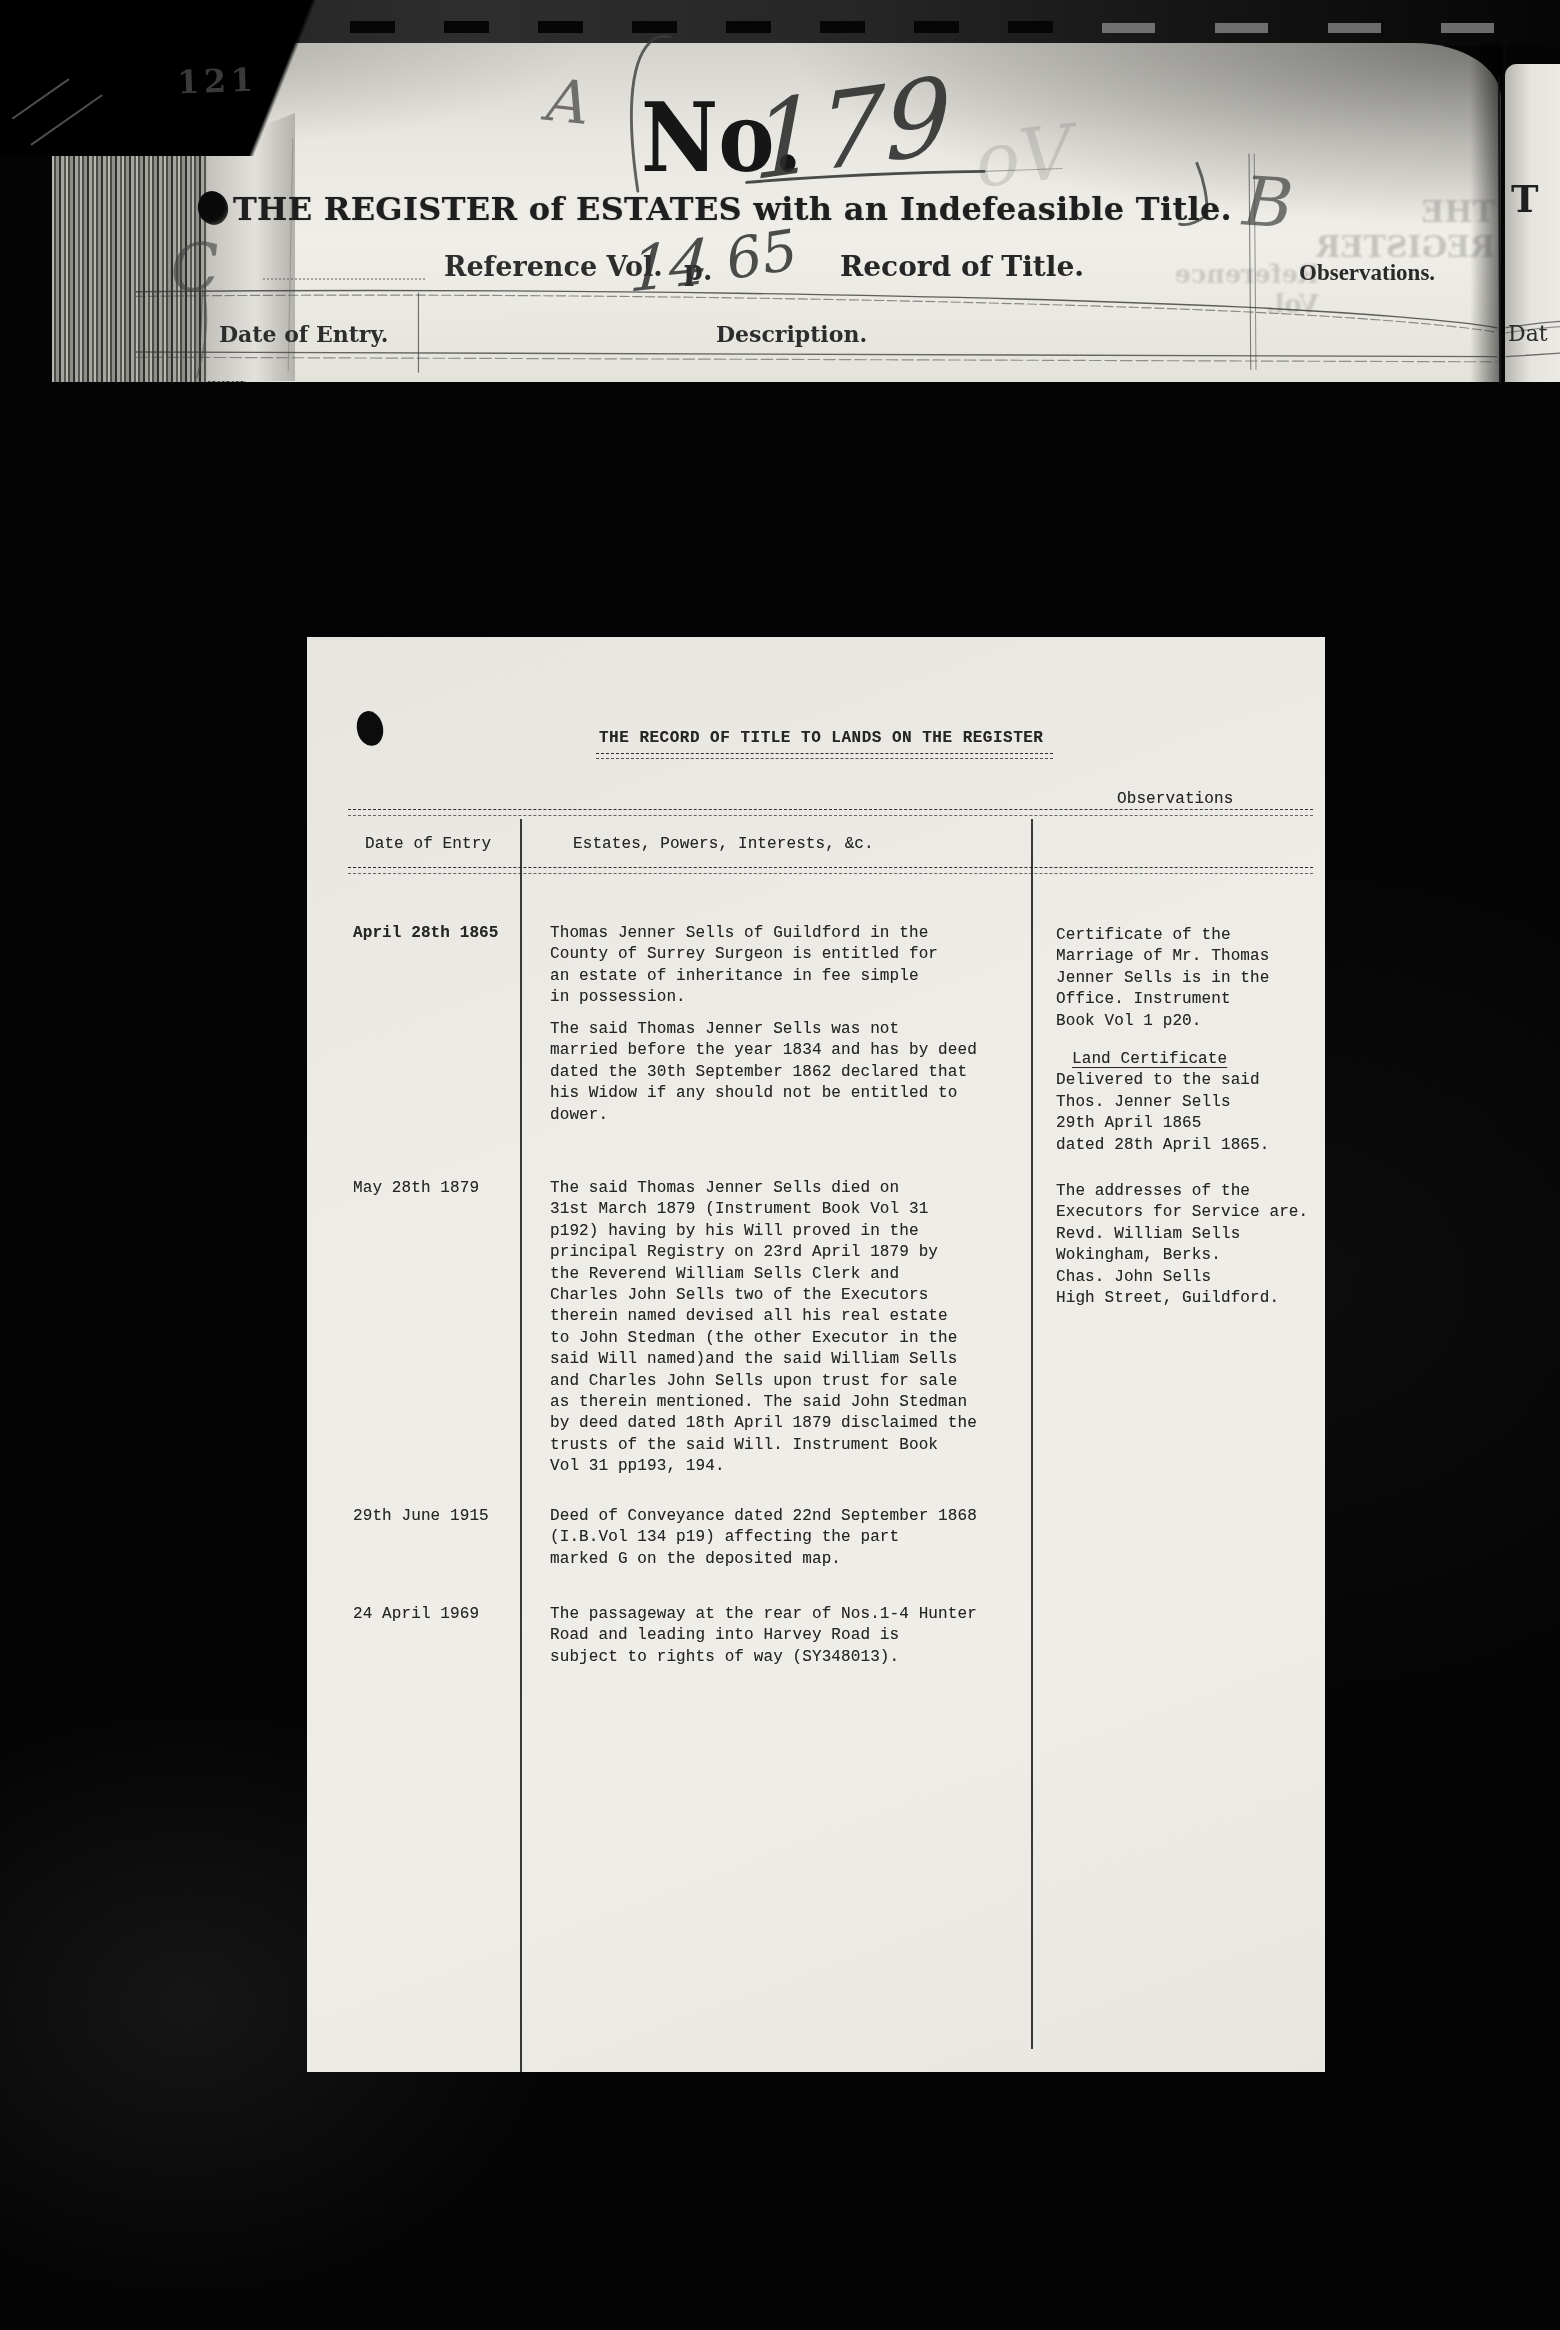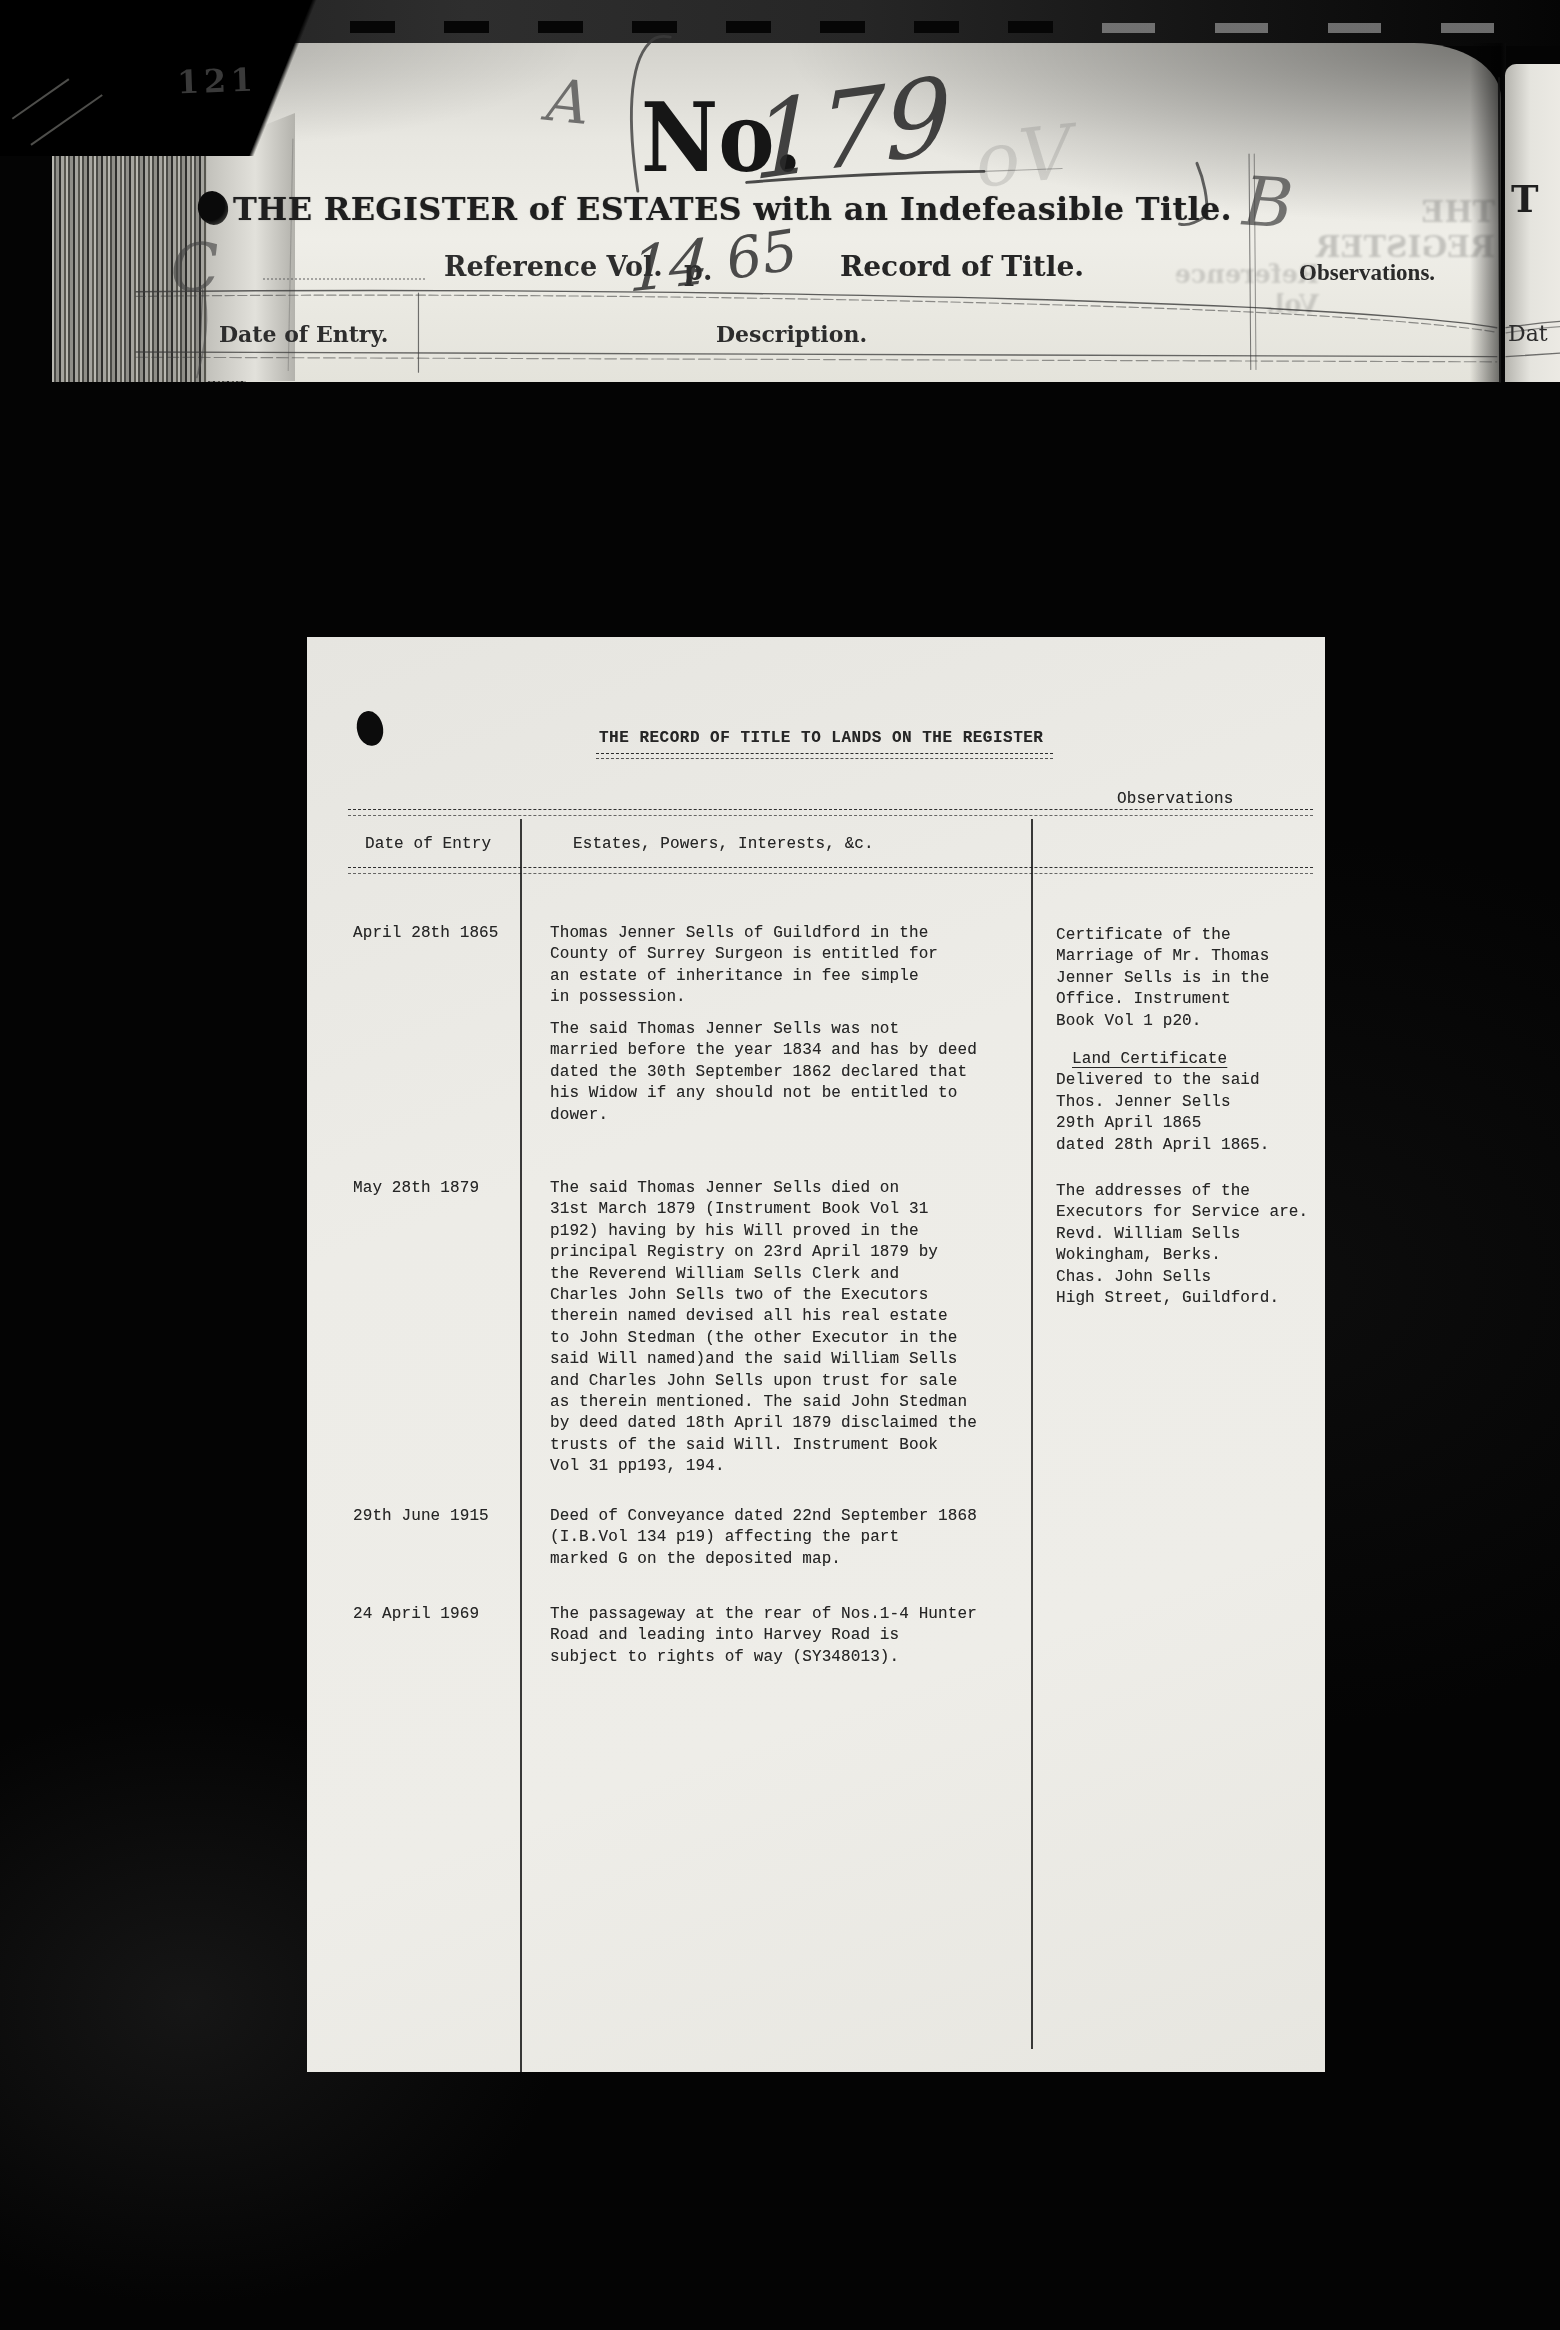--- a/index.html
+++ b/index.html
@@ -141,21 +141,21 @@
     <div class="abs" style="left:810px;top:152px;">Observations</div>
     <div class="abs typed-rule" style="left:41px;top:172px;width:965px;"></div>
 
     <div class="abs" style="left:46px;top:197px;margin-left:12px;">Date of Entry</div>
     <div class="abs" style="left:266px;top:197px;">Estates, Powers, Interests, &amp;c.</div>
     <div class="abs typed-rule" style="left:41px;top:230px;width:965px;"></div>
 
     <div class="abs vline" style="left:213px;top:182px;height:1253px;"></div>
     <div class="abs vline" style="left:724px;top:182px;height:1230px;"></div>
 
-    <div class="abs" style="left:46px;top:286px;">April 28th 1865</div>
+    <div class="abs" style="left:46px;top:286px;font-weight:bold;">April 28th 1865</div>
     <div class="abs" style="left:243px;top:286px;width:466px;">
       <p class="para typed-block">Thomas Jenner Sells of Guildford in the
 County of Surrey Surgeon is entitled for
 an estate of inheritance in fee simple
 in possession.</p>
       <p class="para typed-block">The said Thomas Jenner Sells was not
 married before the year 1834 and has by deed
 dated the 30th September 1862 declared that
 his Widow if any should not be entitled to
 dower.</p>

